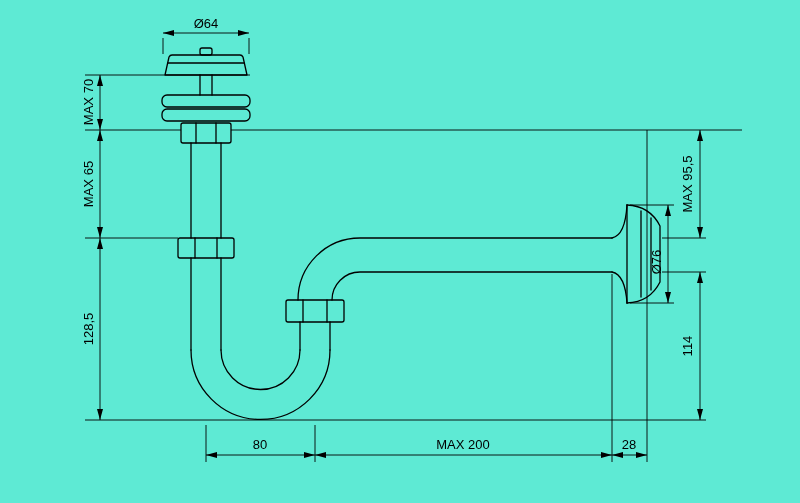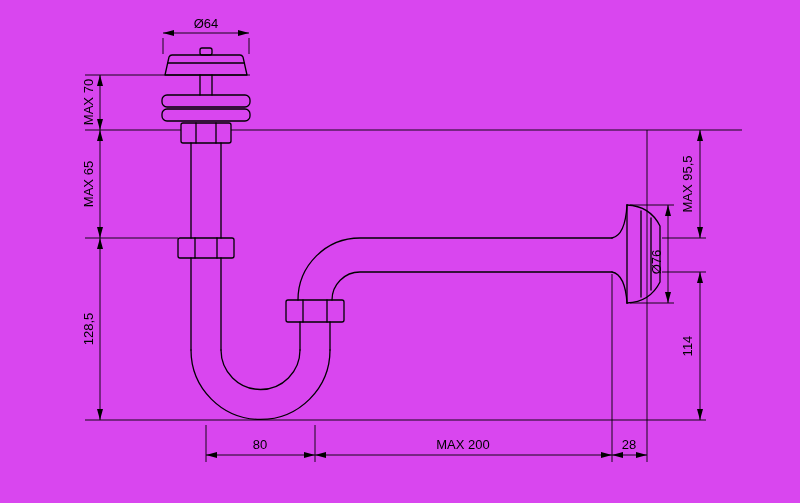--- a/index.html
+++ b/index.html
@@ -1,16 +1,16 @@
 <!DOCTYPE html>
 <html><head>
 <meta charset="utf-8">
 <style>
   html,body{margin:0;padding:0;background:#ffffff;}
-  .page{position:relative;width:800px;height:503px;background:#d946ef;overflow:hidden;}
+  .page{position:relative;width:800px;height:503px;background:#5eead4;overflow:hidden;}
   svg{display:block;}
   .part{fill:none;stroke:#000;stroke-width:1.3;stroke-linejoin:round;stroke-linecap:round;}
   .dim{fill:none;stroke:#000;stroke-width:0.9;}
   .arrow{fill:#000;stroke:none;}
   .dim-text{font-family:"Liberation Sans",sans-serif;font-size:13px;fill:#000;}
 </style>
 </head>
 <body>
 
 <div class="page">

